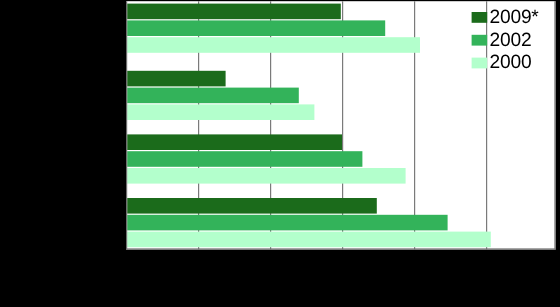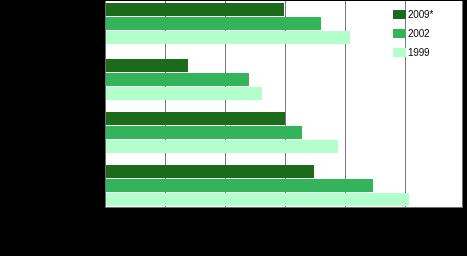--- a/index.html
+++ b/index.html
@@ -79,21 +79,21 @@
     position: absolute;
     left: 0px;
     top: 4px;
     width: 13px;
     height: 9px;
   }
   .legend-label {
     position: absolute;
     left: 15px;
     top: 0px;
-    font-size: 10px;
+    font-size: 16px;
     line-height: 17px;
     color: #000000;
     letter-spacing: -0.2px;
     text-align: center;
   }
 </style>
 </head>
 <body>
 
 <div id="screenshot">
@@ -133,17 +133,17 @@
       <div class="legend-row" style="top: 0px;">
         <span class="legend-swatch" style="background: rgb(27, 107, 27);"></span>
         <span class="legend-label">2009*</span>
       </div>
       <div class="legend-row" style="top: 19px;">
         <span class="legend-swatch" style="background: rgb(51, 179, 90);"></span>
         <span class="legend-label">2002</span>
       </div>
       <div class="legend-row" style="top: 38px;">
         <span class="legend-swatch" style="background: rgb(179, 255, 204);"></span>
-        <span class="legend-label">1999</span>
+        <span class="legend-label">2000</span>
       </div>
     </div>
 
 </div>
 
 </body></html>

